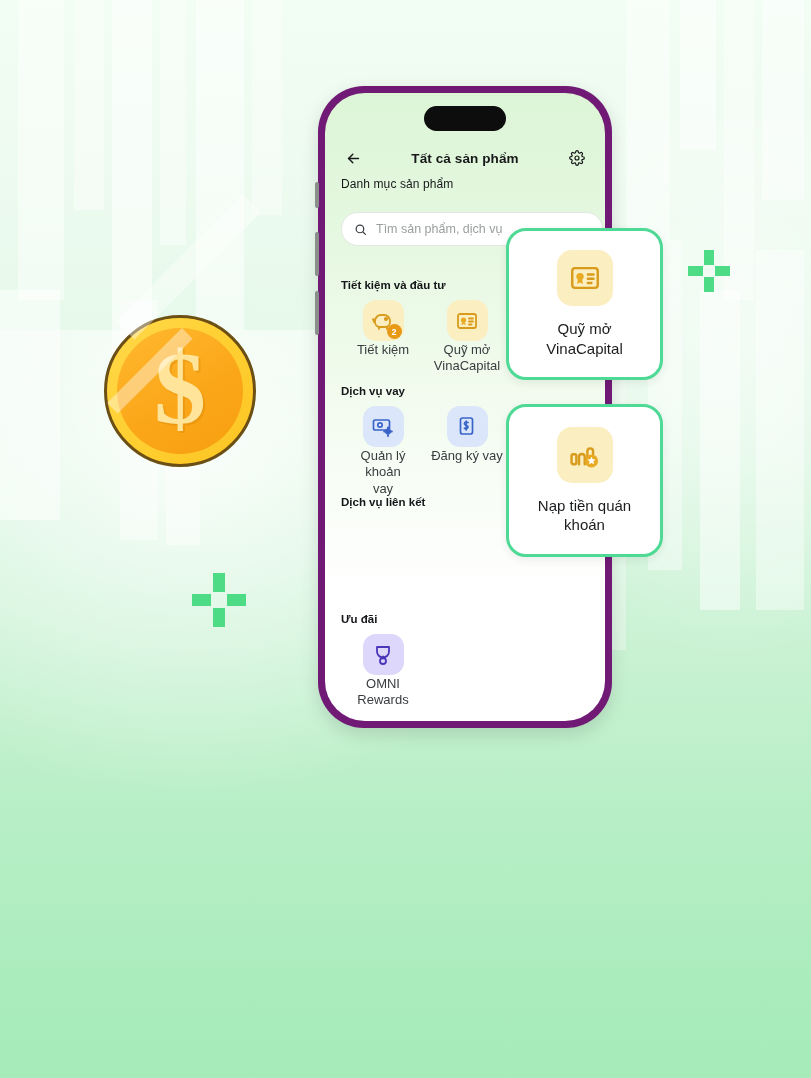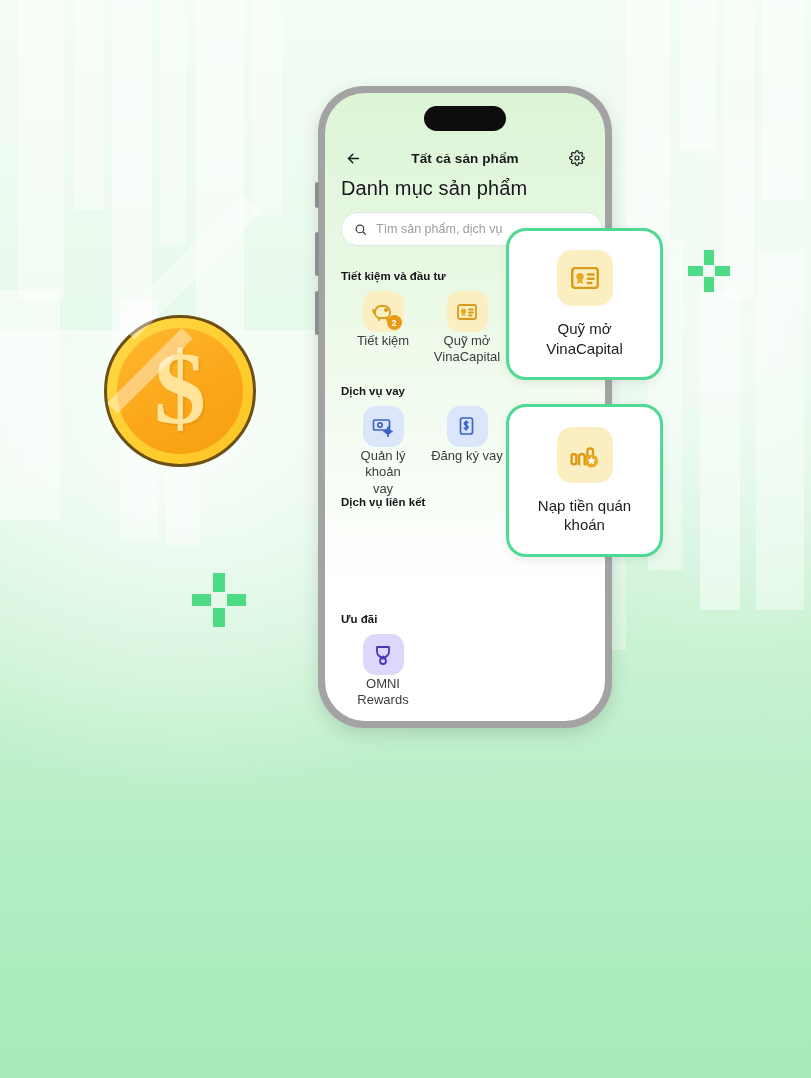--- a/index.html
+++ b/index.html
@@ -101,21 +101,21 @@
     line-height: 1;
     padding-bottom: 6px;
     text-shadow: 2px 2px 0 rgba(220,140,10,.45);
   }
 
   
   #phone {
     position: absolute;
     left: 318px; top: 86px;
     width: 294px; height: 642px;
-    background: #a3a3a3;
+    background: #701a75;
     border-radius: 46px;
     padding: 7px;
     box-shadow: 0 6px 18px rgba(0,0,0,.13);
   }
   #phone .side-btn {
     position: absolute;
     left: -3px;
     width: 4px;
     background: #8b8f8c;
     border-radius: 2px;
@@ -159,21 +159,21 @@
   .icon-btn {
     width: 24px; height: 24px;
     display: flex; align-items: center; justify-content: center;
     flex: 0 0 24px;
   }
 
   
   #page-title {
     position: absolute;
     top: 84px; left: 16px;
-    font-size: 20px;
+    font-size: 12px;
     color: #17181a;
     letter-spacing: .1px;
   }
   #search-bar {
     position: absolute;
     top: 119px; left: 16px;
     width: 262px; height: 34px;
     background: #ffffff;
     border: 1px solid #e2e7e3;
     border-radius: 17px;
@@ -223,21 +223,21 @@
     right: 2px; bottom: 2px;
     width: 15px; height: 15px;
     border-radius: 50%;
     background: #e89a16;
     color: #fff;
     font-size: 9px;
     font-weight: bold;
     display: flex; align-items: center; justify-content: center;
   }
 
-  #sec-save  { top: 177px; }
+  #sec-save  { top: 186px; }
   #sec-loan  { top: 292px; }
   #sec-link  { top: 403px; }
   #sec-promo { top: 520px; }
 
   
   .callout {
     position: absolute;
     background: #ffffff;
     border: 3px solid #4ed995;
     border-radius: 20px;

